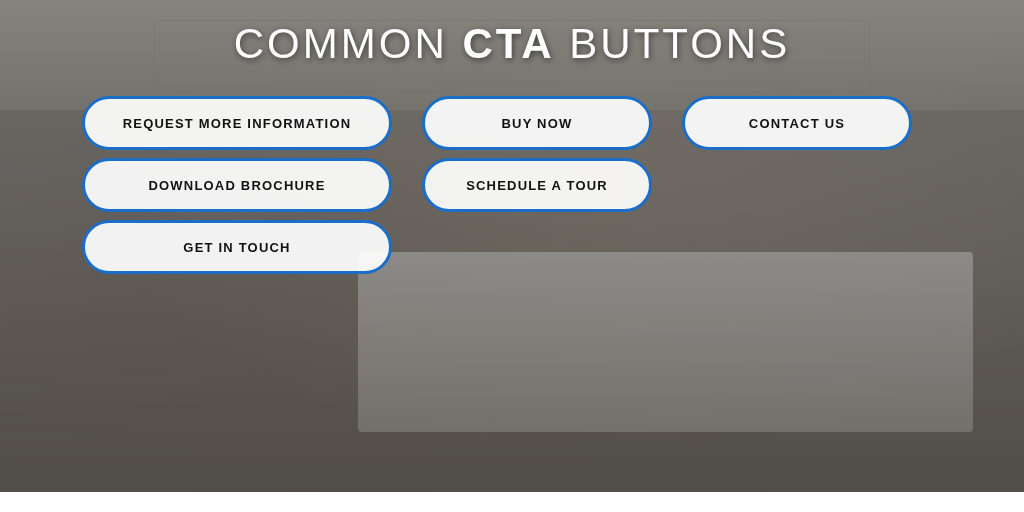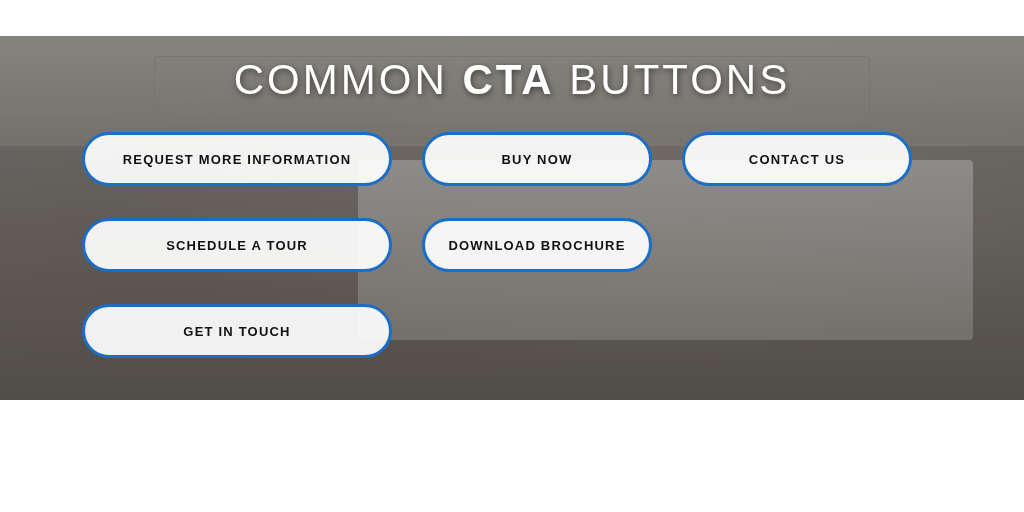--- a/index.html
+++ b/index.html
@@ -7,32 +7,31 @@
     body {
       width: 1024px;
       height: 512px;
       overflow: hidden;
       font-family: 'Arial', sans-serif;
     }
 
     .background {
       position: relative;
       width: 1024px;
-      height: 364px;
+      height: 492px;
       background: linear-gradient(
         to bottom right,
         #c8c8c8 0%,
         #b0b0b0 20%,
         #a0a0a0 40%,
         #909090 60%,
         #808080 80%,
         #707070 100%
       );
       overflow: hidden;
-      margin-top: 36px;
     }
 
     
     .bg-overlay {
       position: absolute;
       inset: 0;
       background:
         radial-gradient(ellipse at 60% 40%, rgba(200,185,160,0.35) 0%, transparent 60%),
         radial-gradient(ellipse at 30% 60%, rgba(120,100,80,0.2) 0%, transparent 50%),
         linear-gradient(180deg, rgba(180,175,168,0.6) 0%, rgba(140,130,120,0.5) 50%, rgba(90,80,70,0.6) 100%);
@@ -92,21 +91,21 @@
     }
 
     .main-title strong {
       font-weight: 900;
     }
 
     .buttons-grid {
       display: grid;
       grid-template-columns: 310px 230px 230px;
       grid-template-rows: repeat(4, 54px);
-      gap: 32px 30px;
+      gap: 8px 30px;
       width: 100%;
       max-width: 860px;
       position: relative;
     }
 
     .cta-btn {
       background: rgba(255,255,255,0.92);
       border: 3px solid #1a6ec7;
       border-radius: 30px;
       color: #111;
@@ -176,25 +175,25 @@
       <button class="cta-btn">
         <span>BUY NOW</span>
       </button>
 
       <button class="cta-btn">
         <span>CONTACT US</span>
       </button>
 
 
       <button class="cta-btn">
+        <span>DOWNLOAD BROCHURE</span>
+      </button>
+
+      <button class="cta-btn">
         <span>SCHEDULE A TOUR</span>
-      </button>
-
-      <button class="cta-btn">
-        <span>DOWNLOAD BROCHURE</span>
       </button>
 
       <div></div>
 
 
       <button class="cta-btn">
         <span>GET IN TOUCH</span>
       </button>
 
       <div></div>

